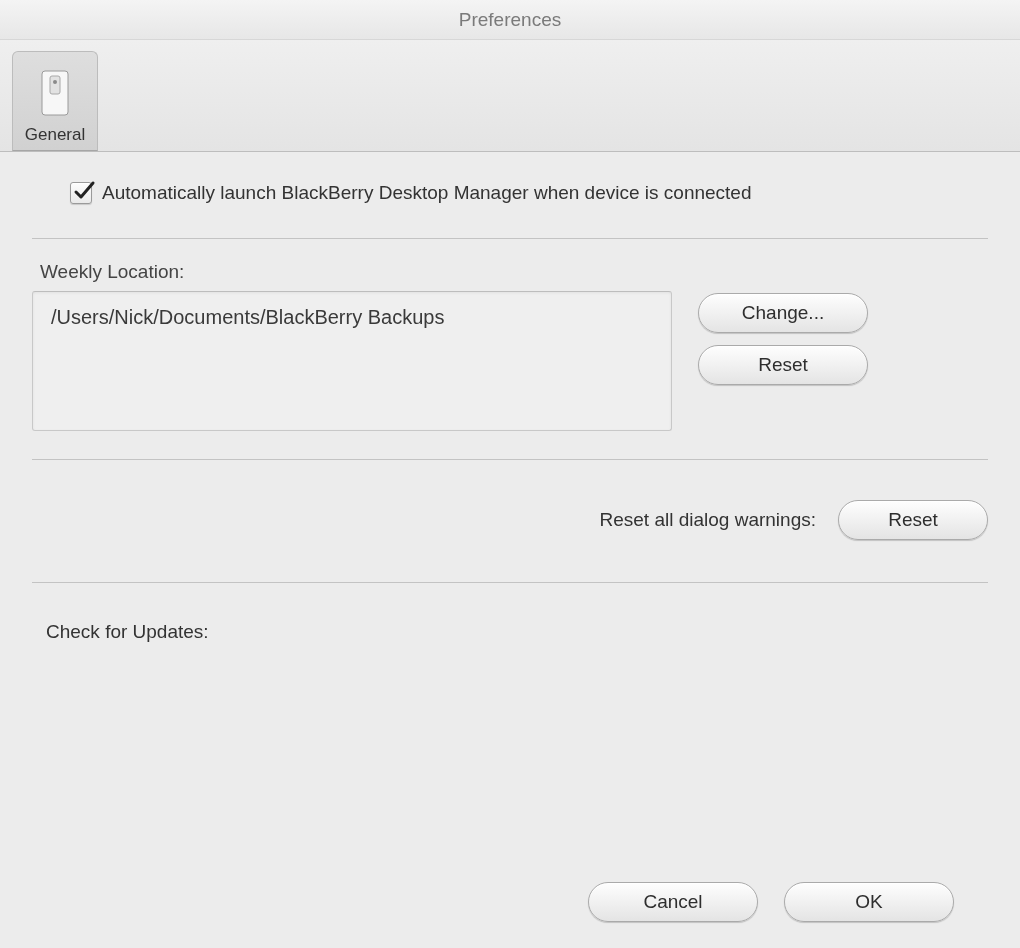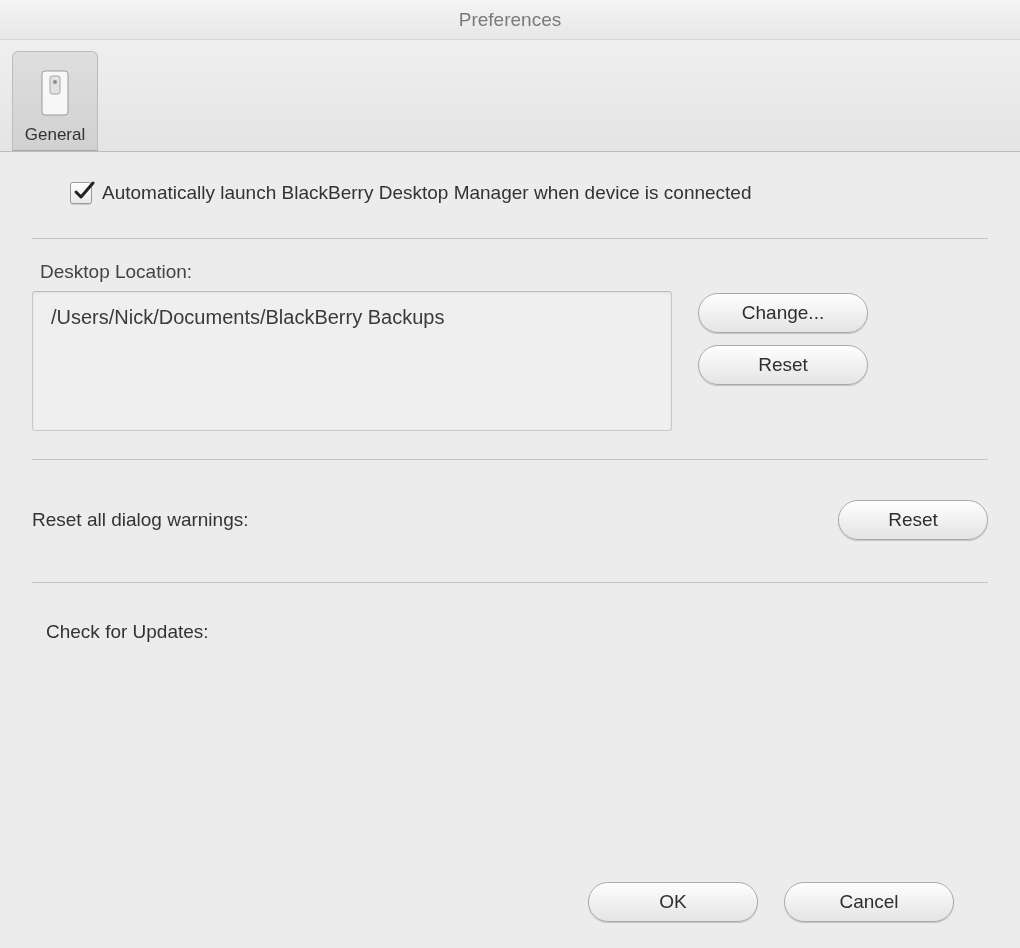--- a/index.html
+++ b/index.html
@@ -146,21 +146,21 @@
     font-size: 19px;
     color: #2e2e2e;
     box-shadow: 0 1px 1px rgba(0,0,0,0.18), inset 0 1px 0 #fff;
     cursor: default;
   }
   .aqua-btn.small { min-width: 150px; }
   .aqua-btn.wide { min-width: 160px; }
   .reset-row {
     display: flex;
     align-items: center;
-    justify-content: space-between;
+    justify-content: flex-end;
     gap: 22px;
     padding: 40px 0 42px 0;
   }
   .updates-section {
     padding: 30px 0 0 0;
   }
   .updates-row {
     display: flex;
     align-items: flex-start;
     gap: 22px;
@@ -252,21 +252,21 @@
         <svg width="24" height="24" viewBox="0 0 24 24">
           <path d="M4 13 L9 18 L21 4" stroke="#222" stroke-width="3" fill="none" stroke-linecap="round" stroke-linejoin="round"></path>
         </svg>
       </div>
       <span>Automatically launch BlackBerry Desktop Manager when device is connected</span>
     </div>
 
     <hr class="divider">
 
     <div class="section">
-      <div class="section-label">Desktop Location:</div>
+      <div class="section-label">Weekly Location:</div>
       <div class="backup-row">
         <div class="path-box">
           <span>/Users/Nick/Documents/BlackBerry Backups</span>
         </div>
         <div class="side-buttons">
           <div class="aqua-btn">
             <span>Change...</span>
           </div>
           <div class="aqua-btn">
             <span>Reset</span>
@@ -287,21 +287,21 @@
     <hr class="divider">
 
     <div class="updates-section">
       <div class="updates-row">
         <div class="updates-label">Check for Updates:</div>
       </div>
     </div>
 
     <div class="footer">
       <div class="aqua-btn">
+        <span>Cancel</span>
+      </div>
+      <div class="aqua-btn">
         <span>OK</span>
-      </div>
-      <div class="aqua-btn">
-        <span>Cancel</span>
       </div>
     </div>
 
   </div>
 </div>
 
 </body></html>

